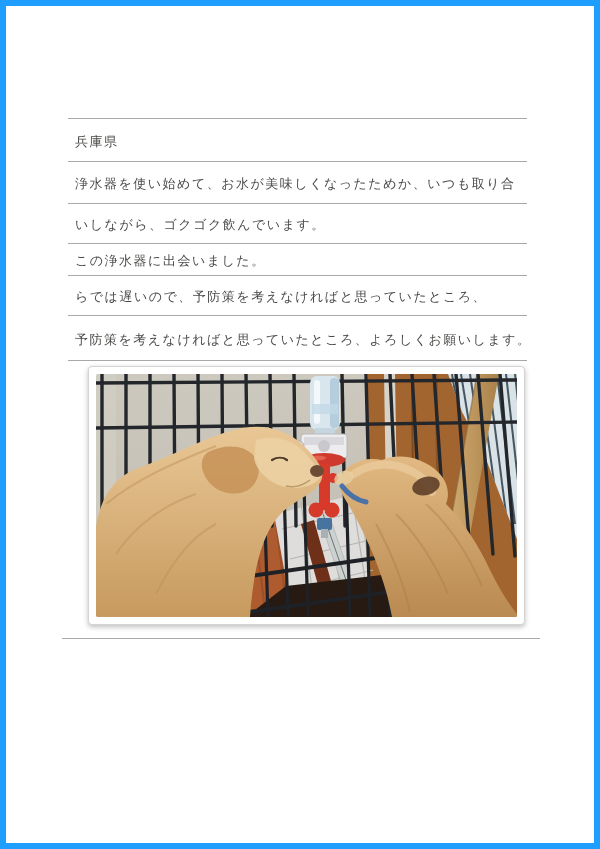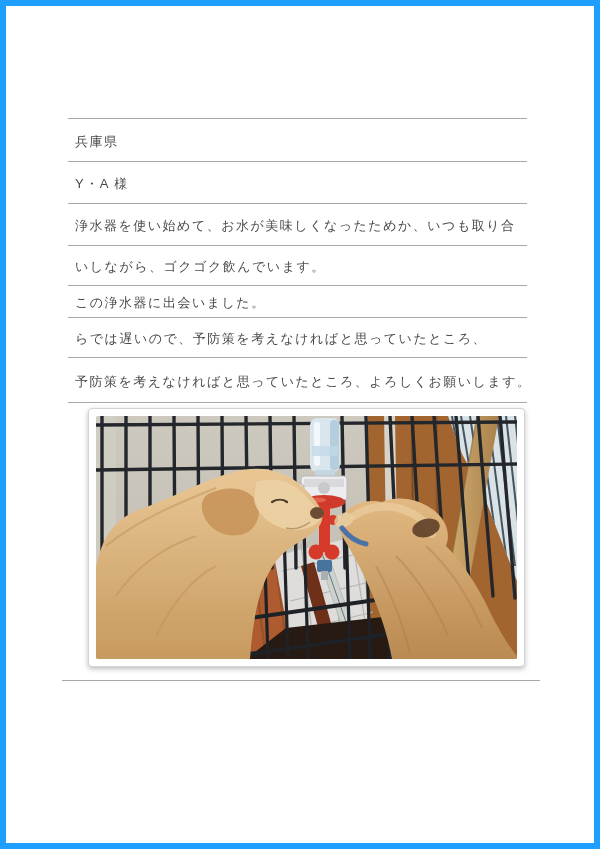--- a/index.html
+++ b/index.html
@@ -3,21 +3,21 @@
 <meta charset="utf-8">
 <style>
   html,body{margin:0;padding:0;background:#fff;}
   .page{
     box-sizing:border-box;
     width:600px;height:849px;
     border:6px solid #1e9fff;
     background:#fff;
     position:relative;
     overflow:hidden;
-    font-family:Liberation Sans, sans-serif;
+    font-family:Liberation Mono, monospace;
   }
   .rows{
     margin:112px 0 0 62px;
     width:459px;
   }
   .row{
     box-sizing:border-box;
     border-top:1px solid #a8a8a8;
     display:flex;
     align-items:center;
@@ -52,23 +52,20 @@
   }
 </style>
 </head>
 <body>
 
 <div class="page">
 
   <div class="rows">
     <div class="row" style="height:43px">
         <span class="txt">兵庫県</span>
-      </div>
-    <div class="row" style="height:42px">
-        <span class="txt">Y・A 様</span>
       </div>
     <div class="row" style="height:42px">
         <span class="txt">浄水器を使い始めて、お水が美味しくなったためか、いつも取り合</span>
       </div>
     <div class="row" style="height:40px">
         <span class="txt">いしながら、ゴクゴク飲んでいます。</span>
       </div>
     <div class="row" style="height:32px">
         <span class="txt">この浄水器に出会いました。</span>
       </div>

